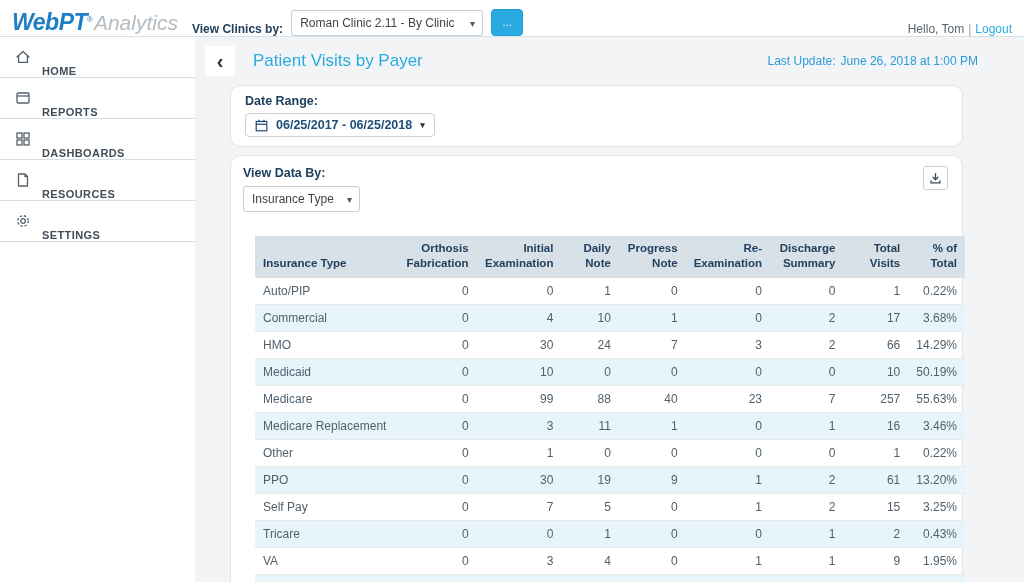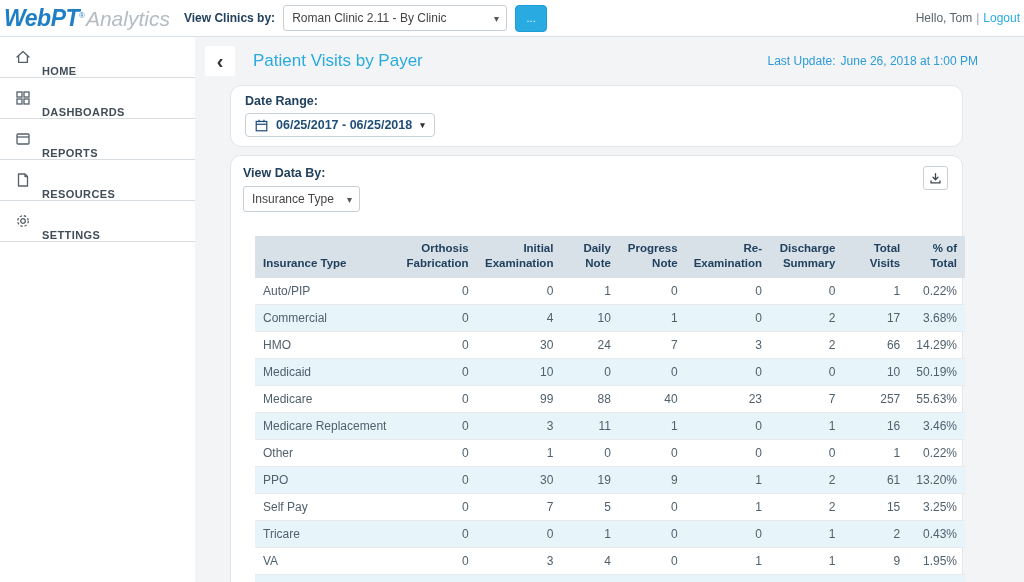--- a/index.html
+++ b/index.html
@@ -1,21 +1,21 @@
 <!DOCTYPE html>
 <html><head>
 <meta charset="utf-8">
 <style>
   * { margin:0; padding:0; box-sizing:border-box; }
   html,body { width:1024px; height:582px; overflow:hidden; background:#fff;
     font-family:"Liberation Sans", sans-serif; }
 
   
   .topbar { height:37px; background:#fff; border-bottom:1px solid #d9e0e6;
-    display:flex; align-items:center; padding:0 4px; }
+    display:flex; align-items:flex-end; padding:0 12px; }
   .logo { display:flex; align-items:baseline; white-space:nowrap; }
   .logo .brand { font-size:23px; font-weight:bold; font-style:italic; color:#1e7ec6; letter-spacing:-0.5px; }
   .logo .tm { font-size:8px; color:#1e7ec6; vertical-align:top; position:relative; top:-8px; }
   .logo .suffix { font-size:21px; font-style:italic; color:#b4bcc2; margin-left:1px; }
   .vcb-label { margin-left:14px; font-size:12px; font-weight:bold; color:#22415e; }
   .select-wrap { position:relative; display:inline-block; margin-left:8px; }
   .select-wrap select { appearance:none; -webkit-appearance:none; border:1px solid #c7ced4;
     border-radius:3px; background:#fff; font-family:"Liberation Sans",sans-serif;
     font-size:12px; color:#444; padding:4px 24px 4px 8px; height:26px; }
   .select-wrap::after { content:"▾"; position:absolute; right:8px; top:50%; transform:translateY(-50%);
@@ -81,55 +81,55 @@
 <body>
 
 <div class="topbar">
   <div class="logo">
     <span class="brand">WebPT</span>
     <span class="tm">®</span>
     <span class="suffix">Analytics</span>
   </div>
   <span class="vcb-label">View Clinics by:</span>
   <span class="select-wrap">
-    <select style="width:224px;">
+    <select style="width:192px;">
       <option>Roman Clinic 2.11 - By Clinic</option>
     </select>
   </span>
   <button class="more-btn">...</button>
   <div class="top-right">
     <span>Hello, Tom</span><span class="sep">|</span><a href="#" class="logout">Logout</a>
   </div>
 </div>
 
 <div class="shell">
 
   <div class="sidebar">
     <div class="side-item">
       <svg width="16" height="16" viewBox="0 0 16 16" fill="none" stroke="#55606b" stroke-width="1.3" stroke-linecap="round" stroke-linejoin="round">
         <path d="M2 8 L8 2.5 L14 8"></path>
           <path d="M3.6 6.8 V13.4 H12.4 V6.8"></path>
       </svg>
       <span class="lbl">HOME</span>
     </div>
     <div class="side-item">
+      <svg width="16" height="16" viewBox="0 0 16 16" fill="none" stroke="#55606b" stroke-width="1.3" stroke-linejoin="round">
+        <rect x="2" y="3" width="12" height="10" rx="1"></rect>
+          <line x1="2" y1="6" x2="14" y2="6"></line>
+      </svg>
+      <span class="lbl">REPORTS</span>
+    </div>
+    <div class="side-item">
       <svg width="16" height="16" viewBox="0 0 16 16" fill="none" stroke="#55606b" stroke-width="1.3">
         <rect x="2" y="2" width="5" height="5"></rect>
           <rect x="9" y="2" width="5" height="5"></rect>
         <rect x="2" y="9" width="5" height="5"></rect>
           <rect x="9" y="9" width="5" height="5"></rect>
       </svg>
       <span class="lbl">DASHBOARDS</span>
-    </div>
-    <div class="side-item">
-      <svg width="16" height="16" viewBox="0 0 16 16" fill="none" stroke="#55606b" stroke-width="1.3" stroke-linejoin="round">
-        <rect x="2" y="3" width="12" height="10" rx="1"></rect>
-          <line x1="2" y1="6" x2="14" y2="6"></line>
-      </svg>
-      <span class="lbl">REPORTS</span>
     </div>
     <div class="side-item">
       <svg width="16" height="16" viewBox="0 0 16 16" fill="none" stroke="#55606b" stroke-width="1.3" stroke-linejoin="round">
         <path d="M3.5 2 H10 L12.5 4.5 V14 H3.5 Z"></path>
           <path d="M10 2 V4.5 H12.5"></path>
       </svg>
       <span class="lbl">RESOURCES</span>
     </div>
     <div class="side-item">
       <svg width="16" height="16" viewBox="0 0 16 16" fill="none" stroke="#55606b" stroke-width="1.3">

